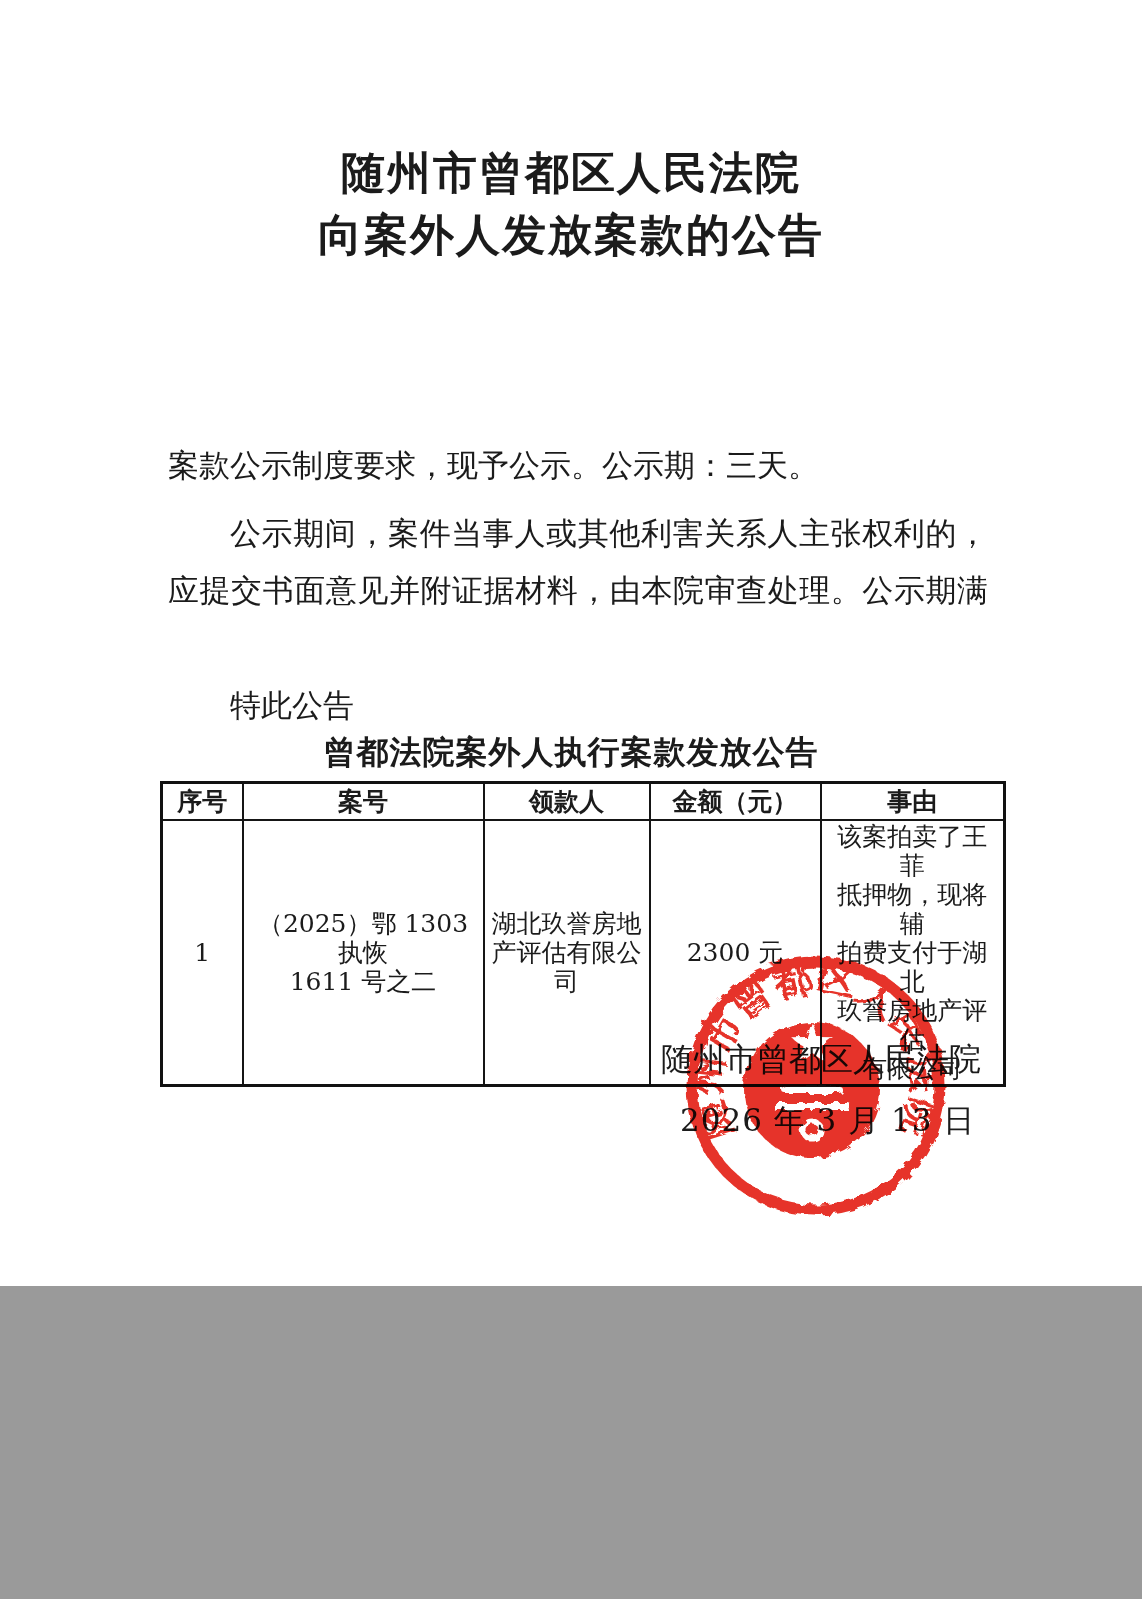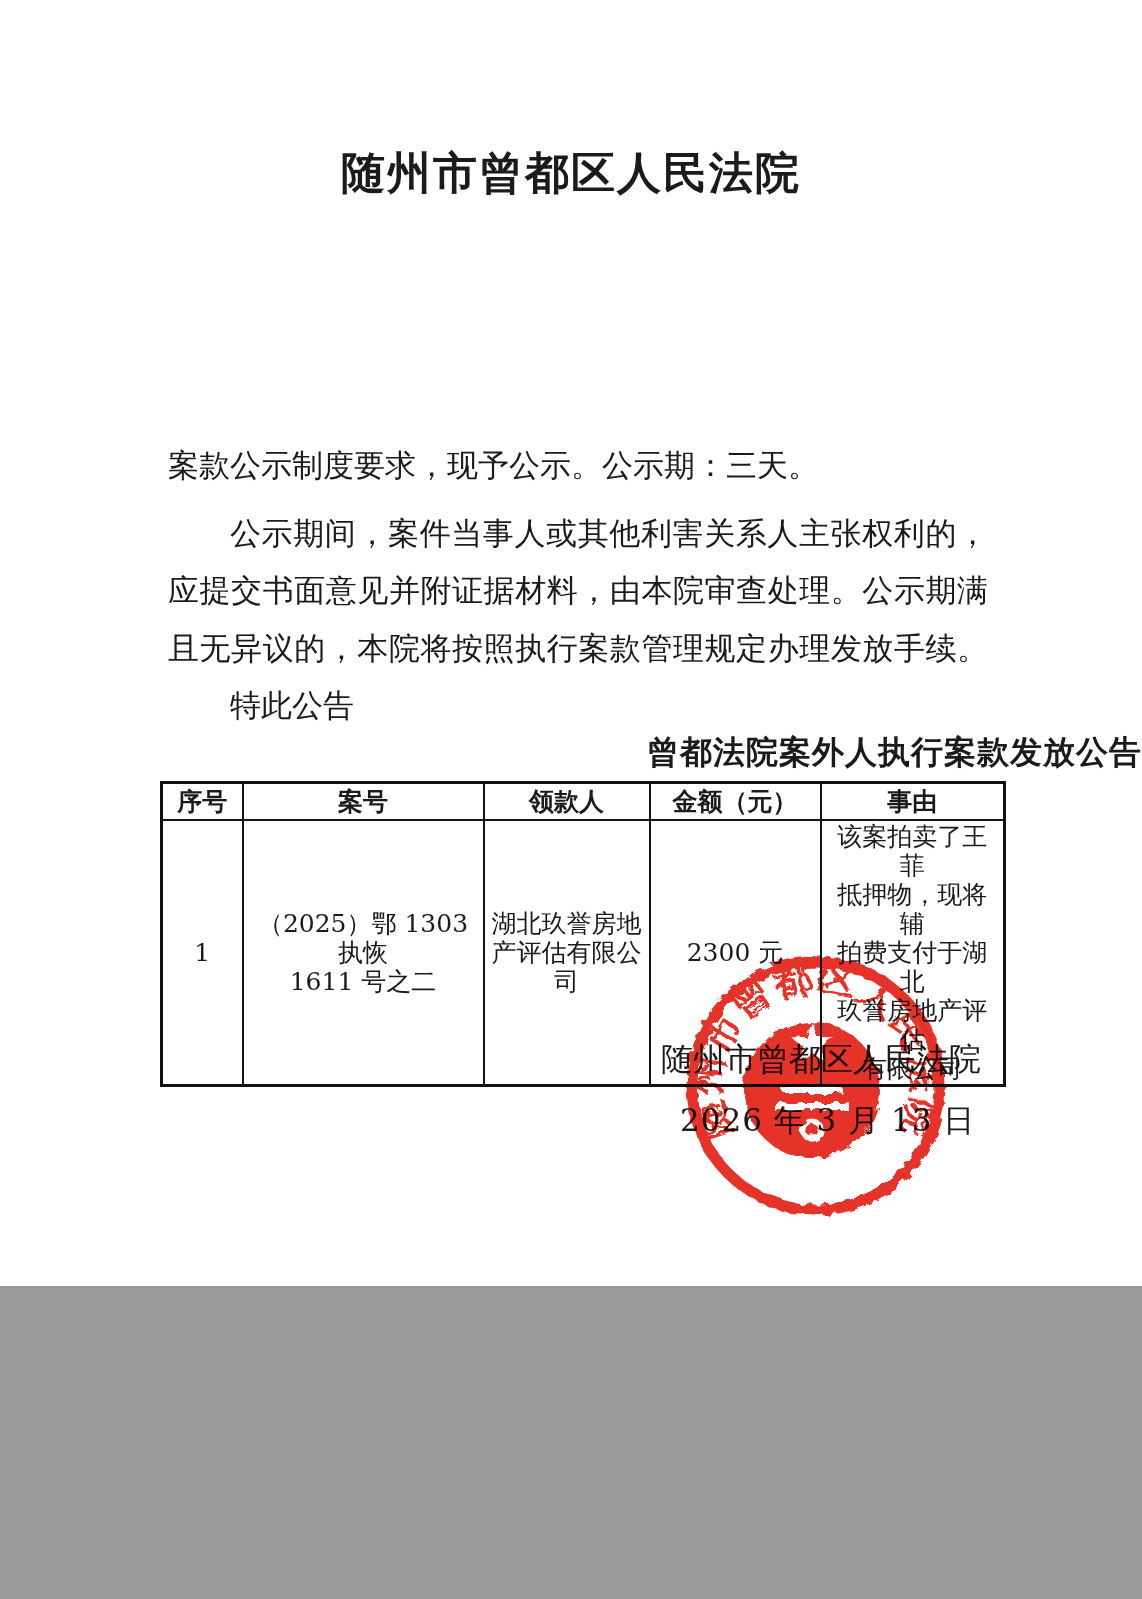--- a/index.html
+++ b/index.html
@@ -8,21 +8,21 @@
   .page {
     position:relative; width:1142px; height:1286px; margin:0 auto;
     background:#ffffff; color:var(--ink); overflow:hidden;
   }
   .title-block { position:absolute; top:142px; left:0; width:100%; text-align:center;
     font-size:44px; line-height:62px; font-weight:600; letter-spacing:2px; }
   .body-line { position:absolute; left:168px; width:820px; font-size:31px;
     line-height:46px; white-space:nowrap; }
   .body-line.just { white-space:normal; text-align:justify; text-align-last:justify; }
   .body-line.indent { text-indent:2em; }
-  .tbl-caption { position:absolute; top:731px; left:0; width:100%; text-align:right;
+  .tbl-caption { position:absolute; top:731px; left:0; width:100%; text-align:center;
     font-size:32px; font-weight:600; letter-spacing:1px; }
   table.payout { position:absolute; top:781px; left:160px; width:843px;
     border-collapse:collapse; table-layout:fixed; }
   table.payout th, table.payout td {
     border:2px solid #151515; font-size:25px; text-align:center;
     vertical-align:middle; padding:1px 4px; font-weight:400; }
   table.payout tr:first-child th { border-top:3px solid #111; }
   table.payout tr:last-child td { border-bottom:3px solid #111; }
   table.payout th:first-child, table.payout td:first-child { border-left:3px solid #111; }
   table.payout th:last-child, table.payout td:last-child { border-right:3px solid #111; }
@@ -38,26 +38,26 @@
     mix-blend-mode:multiply; opacity:.94; }
   .seal text { font-family:"DejaVu Serif","Liberation Serif",serif; }
 </style>
 </head>
 <body>
 
 <div class="page">
 
   <div class="title-block">
     <div>随州市曾都区人民法院</div>
+    <div>向案外人发放案款的公告</div>
   </div>
 
   <div class="body-line" style="top:442px">案款公示制度要求，现予公示。公示期：三天。</div>
   <div class="body-line just indent" style="top:510px">公示期间，案件当事人或其他利害关系人主张权利的，</div>
   <div class="body-line just" style="top:567px">应提交书面意见并附证据材料，由本院审查处理。公示期满</div>
-  <div class="body-line just" style="top:625px">且无异议的，本院将按照执行案款管理规定办理发放手续。</div>
   <div class="body-line indent" style="top:682px">特此公告</div>
 
   <div class="tbl-caption">曾都法院案外人执行案款发放公告</div>
 
   <table class="payout">
     <colgroup>
       <col style="width:81px">
         <col style="width:241px">
         <col style="width:166px">
       <col style="width:171px">

